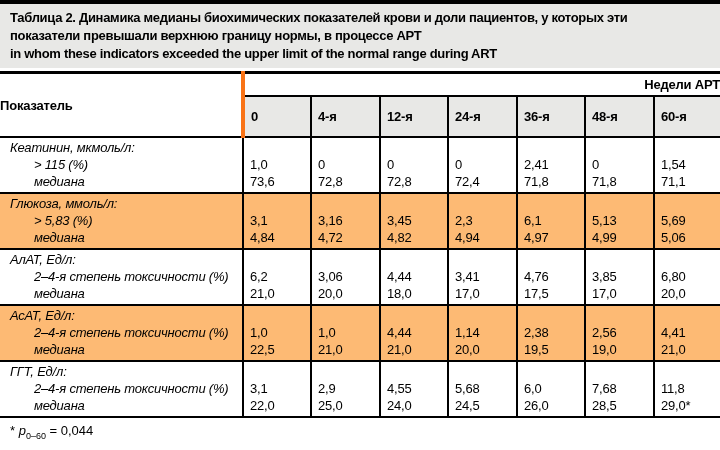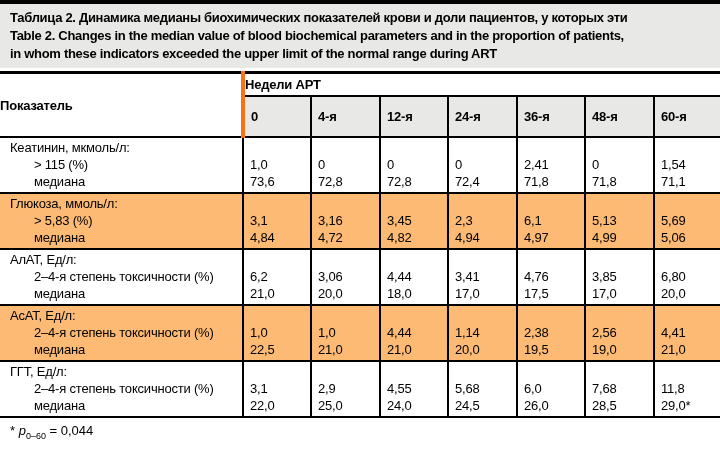--- a/index.html
+++ b/index.html
@@ -41,40 +41,40 @@
   th.param-head {
     border-right: 4px solid #f97316;
     padding-left: 10px;
     font-weight: bold;
     text-align: left;
     vertical-align: middle;
   }
   th.weeks-head {
     border-bottom: 2px solid #000;
     font-weight: bold;
-    text-align: left;
+    text-align: right;
     vertical-align: middle;
     height: 21px;
   }
   tr.weekrow th {
     background: #e8e8e6;
     border-left: 2px solid #000;
     font-weight: bold;
     text-align: left;
     padding-left: 6px;
     vertical-align: middle;
     height: 39px;
   }
   tr.sec td {
     border-top: 2px solid #000;
     height: 53px;
     vertical-align: top;
   }
   tr.sec td.d { border-left: 2px solid #000; padding: 1px 2px 0 6px; }
-  tr.sec td.lab { padding: 1px 0 0 0; }
+  tr.sec td.lab { padding: 1px 0 0 0; font-style: italic; }
   tr.shade td { background: #fdba74; }
   .ln { display: block; height: 17px; line-height: 17px; white-space: nowrap; overflow: hidden; }
   .name { padding-left: 10px; }
   .sub  { padding-left: 34px; }
 
   
   .footnote {
     padding: 5px 10px 6px;
     font-size: 13px;
     line-height: 16px;
@@ -83,21 +83,21 @@
   .footnote .p-ital { font-style: italic; }
   .footnote sub { font-size: 9px; }
 </style>
 </head>
 <body>
 
 <div class="page">
 
   <div class="title-block">
     <span class="ttl-line">Таблица 2. Динамика медианы биохимических показателей крови и доли пациентов, у которых эти</span>
-    <span class="ttl-line">Table 2. Changes in the median value of blood biochemical parameters and in the proportion of patients,</span>
+    <span class="ttl-line">показатели превышали верхнюю границу нормы, в процессе АРТ</span>
     <span class="ttl-line">in whom these indicators exceeded the upper limit of the normal range during ART</span>
   </div>
 
   <table class="biotable">
     <colgroup>
       <col style="width:243px">
       <col style="width:68px">
         <col style="width:69px">
         <col style="width:68px">
       <col style="width:69px">

